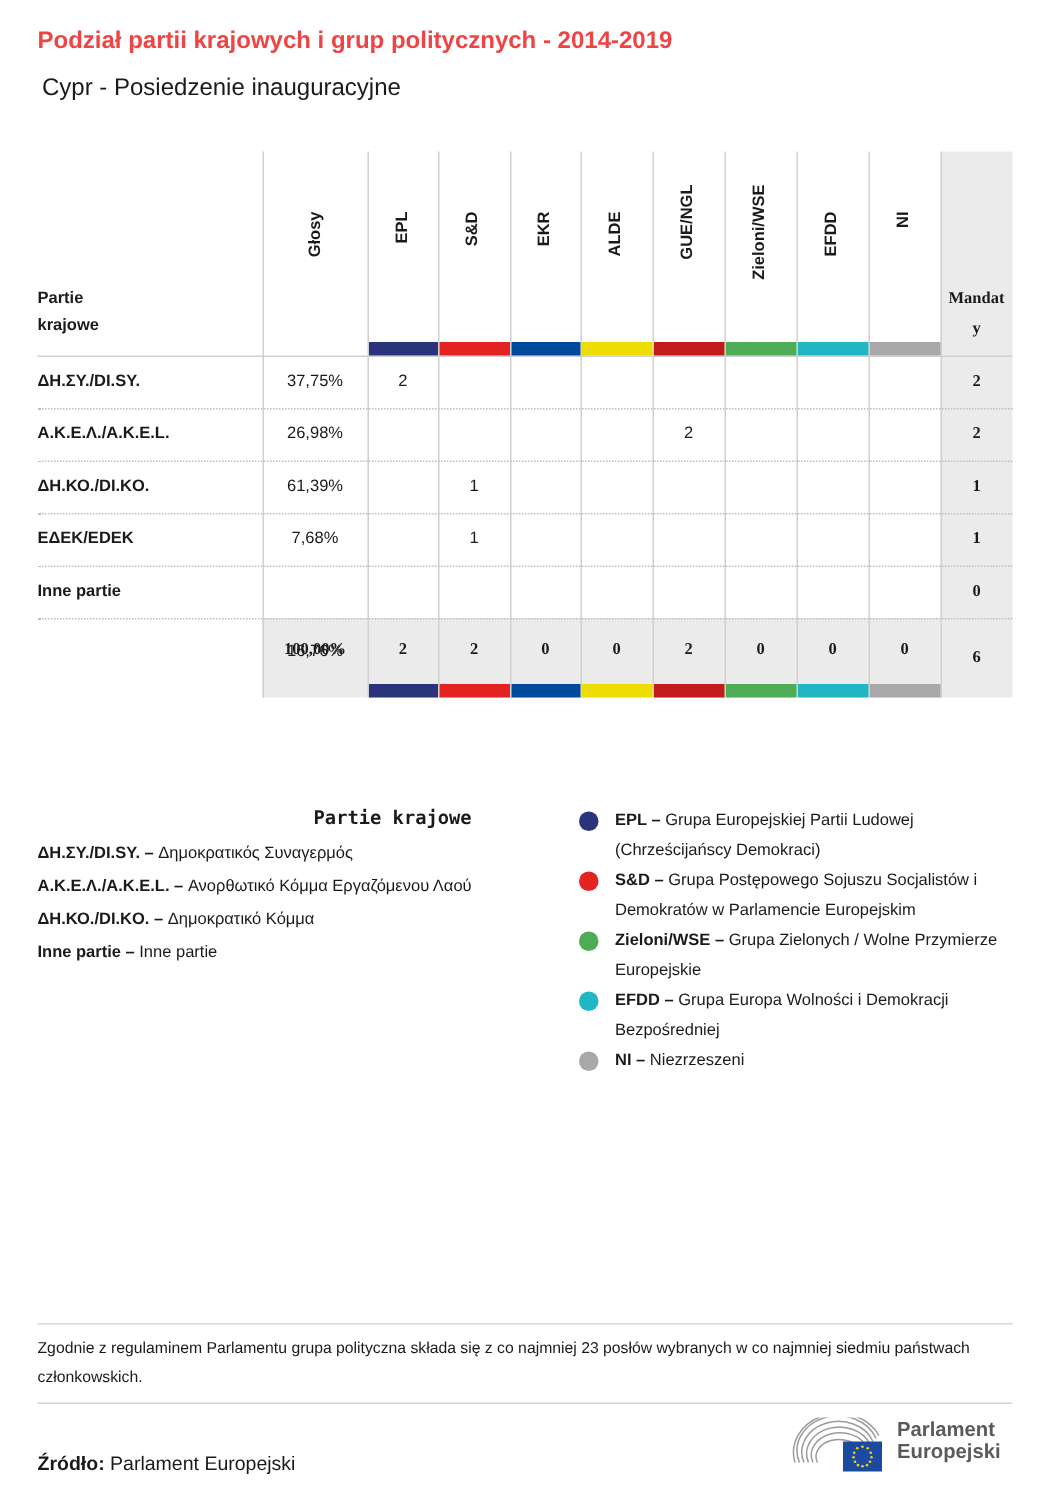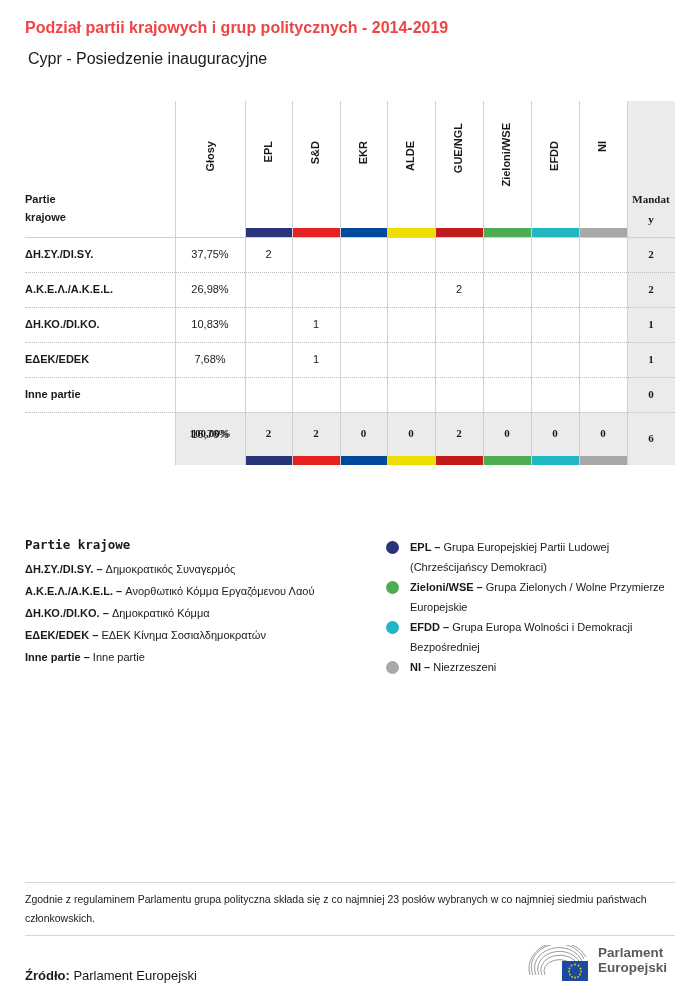--- a/index.html
+++ b/index.html
@@ -19,21 +19,21 @@
   }
   .colorbar { position: absolute; height: 9px; }
   .row-line { position: absolute; left: 0; height: 0; border-top: 1px dotted #bdbdbd; }
   .cell { position: absolute; font-size: 11px; text-align: center; color: #1a1a1a; }
   .rowname { position: absolute; left: 0; font-size: 11px; font-weight: bold; }
   .mand-bg { position: absolute; background: #ebebeb; }
   .total-bg { position: absolute; background: #ebebeb; }
   .bold { font-weight: bold; font-family: Liberation Serif, serif; }
 
   .legend-left { position: absolute; left: 25px; top: 537px; }
-  .legend-left .lhead { font-family: "DejaVu Sans Mono", monospace; font-size: 12.5px; font-weight: bold; margin-bottom: 9px; }
+  .legend-left .lhead { font-family: "DejaVu Sans Mono", monospace; font-size: 12.5px; font-weight: bold; margin-bottom: 9px; text-align: right; }
   .legend-left .litem { font-size: 11px; height: 22px; line-height: 16px; }
   .legend-left .litem b { font-weight: bold; }
 
   .legend-right { position: absolute; left: 386px; top: 537px; width: 300px; }
   .legend-right .rhead { font-size: 11px; font-weight: bold; margin-bottom: 8px; }
   .gitem { position: relative; padding-left: 24px; font-size: 11px; line-height: 20px; margin-bottom: 0px; }
   .gitem .dot { position: absolute; left: 0; top: 4px; width: 13px; height: 13px; border-radius: 50%; }
 
   .hr { position: absolute; left: 25px; width: 650px; height: 1px; background: #d6d6d6; }
   .note { position: absolute; left: 25px; top: 890px; width: 650px; font-size: 10.5px; line-height: 19px; }
@@ -108,21 +108,21 @@
     <div class="cell" style="left:267px;top:182px;width:48px;"></div>
     <div class="cell" style="left:315px;top:182px;width:47px;"></div>
     <div class="cell" style="left:362px;top:182px;width:48px;"></div>
     <div class="cell" style="left:410px;top:182px;width:48px;">2</div>
     <div class="cell" style="left:458px;top:182px;width:48px;"></div>
     <div class="cell" style="left:506px;top:182px;width:48px;"></div>
     <div class="cell" style="left:554px;top:182px;width:48px;"></div>
     <div class="cell bold" style="left:602px;top:182px;width:48px;">2</div>
     <div class="row-line" style="top:206px;width:650px;"></div>
     <div class="rowname" style="top:217px;">ΔΗ.ΚΟ./DI.KO.</div>
-    <div class="cell" style="left:150px;top:217px;width:70px;">10,83%</div>
+    <div class="cell" style="left:150px;top:217px;width:70px;">61,39%</div>
     <div class="cell" style="left:220px;top:217px;width:47px;"></div>
     <div class="cell" style="left:267px;top:217px;width:48px;">1</div>
     <div class="cell" style="left:315px;top:217px;width:47px;"></div>
     <div class="cell" style="left:362px;top:217px;width:48px;"></div>
     <div class="cell" style="left:410px;top:217px;width:48px;"></div>
     <div class="cell" style="left:458px;top:217px;width:48px;"></div>
     <div class="cell" style="left:506px;top:217px;width:48px;"></div>
     <div class="cell" style="left:554px;top:217px;width:48px;"></div>
     <div class="cell bold" style="left:602px;top:217px;width:48px;">1</div>
     <div class="row-line" style="top:241px;width:650px;"></div>
@@ -161,28 +161,28 @@
     <div class="cell bold" style="left:554px;top:326px;width:48px;">0</div>
     <div class="cell bold" style="left:602px;top:331px;width:48px;">6</div>
   </div>
 
 <div class="legend-left">
   <div class="lhead">Partie krajowe</div>
   <div id="lp-items">
       <div class="litem"><b>ΔΗ.ΣΥ./DI.SY.</b><b> – </b><span>Δημοκρατικός Συναγερμός</span></div>
       <div class="litem"><b>Α.Κ.Ε.Λ./A.K.E.L.</b><b> – </b><span>Ανορθωτικό Κόμμα Εργαζόμενου Λαού</span></div>
       <div class="litem"><b>ΔΗ.ΚΟ./DI.KO.</b><b> – </b><span>Δημοκρατικό Κόμμα</span></div>
-      <div class="litem"><b>ΕΔΕΚ/EDEK</b><b> – </b><span>ΕΔΕΚ Κίνημα Σοσιαλδημοκρατών</span></div>
       <div class="litem"><b>Inne partie</b><b> – </b><span>Inne partie</span></div>
     </div>
 </div>
 
 <div class="legend-right">
   <div id="lg-items">
       <div class="gitem"><span class="dot" style="background:#29347a"></span><b>EPL</b><b> – </b><span>Grupa Europejskiej Partii Ludowej (Chrześcijańscy Demokraci)</span></div>
+      <div class="gitem"><span class="dot" style="background:#e52222"></span><b>S&amp;D</b><b> – </b><span>Grupa Postępowego Sojuszu Socjalistów i Demokratów w Parlamencie Europejskim</span></div>
       <div class="gitem"><span class="dot" style="background:#4eac55"></span><b>Zieloni/WSE</b><b> – </b><span>Grupa Zielonych / Wolne Przymierze Europejskie</span></div>
       <div class="gitem"><span class="dot" style="background:#21b6c4"></span><b>EFDD</b><b> – </b><span>Grupa Europa Wolności i Demokracji Bezpośredniej</span></div>
       <div class="gitem"><span class="dot" style="background:#a8a8a8"></span><b>NI</b><b> – </b><span>Niezrzeszeni</span></div>
     </div>
 </div>
 
 <div class="hr" style="top:882px;"></div>
 <div class="note">Zgodnie z regulaminem Parlamentu grupa polityczna składa się z co najmniej 23 posłów wybranych w co najmniej siedmiu państwach członkowskich.</div>
 <div class="hr" style="top:935px;"></div>
 

